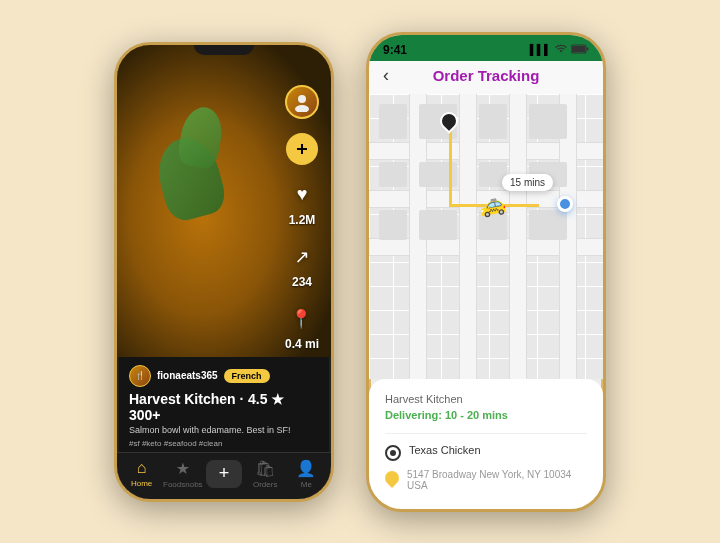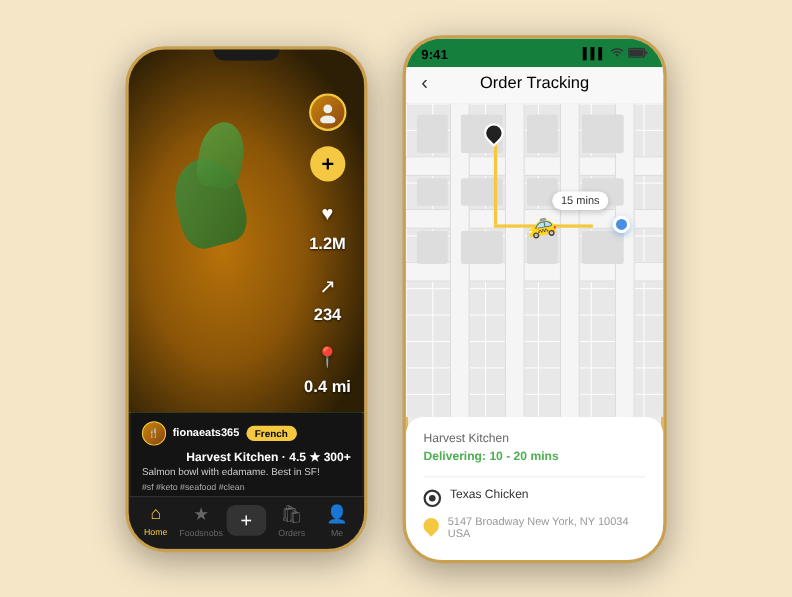--- a/index.html
+++ b/index.html
@@ -114,21 +114,21 @@
       height: 32px;
       display: flex;
       align-items: center;
       justify-content: center;
       font-size: 18px;
       color: white;
       filter: drop-shadow(0 1px 2px rgba(0,0,0,0.5));
     }
     .action-count {
       color: white;
-      font-size: 15px;
+      font-size: 12px;
       font-weight: 600;
       text-shadow: 0 1px 2px rgba(0,0,0,0.8);
     }
     .yellow-pin {
       width: 32px;
       height: 32px;
       background: #f5c842;
       border-radius: 50%;
       display: flex;
       align-items: center;
@@ -169,24 +169,23 @@
       color: #000;
       border: none;
       border-radius: 10px;
       padding: 2px 8px;
       font-size: 9px;
       font-weight: 700;
       cursor: pointer;
     }
     .restaurant-name {
       color: white;
-      font-size: 11px;
+      font-size: 14px;
       font-weight: 700;
       margin-bottom: 2px;
-      text-align: right;
     }
     .description {
       color: #ccc;
       font-size: 9px;
       line-height: 1.3;
       margin-bottom: 2px;
     }
     .hashtags {
       color: #aaa;
       font-size: 8px;
@@ -277,22 +276,22 @@
     .back-btn {
       font-size: 18px;
       color: #333;
       cursor: pointer;
     }
     .header-title {
       position: absolute;
       left: 50%;
       transform: translateX(-50%);
       font-size: 15px;
-      font-weight: 400;
-      color: #000000;
+      font-weight: 700;
+      color: #a21caf;
     }
 
     
     .map-area {
       flex: 1;
       background: #e8e8e8;
       position: relative;
       overflow: hidden;
     }
     .map-grid {

